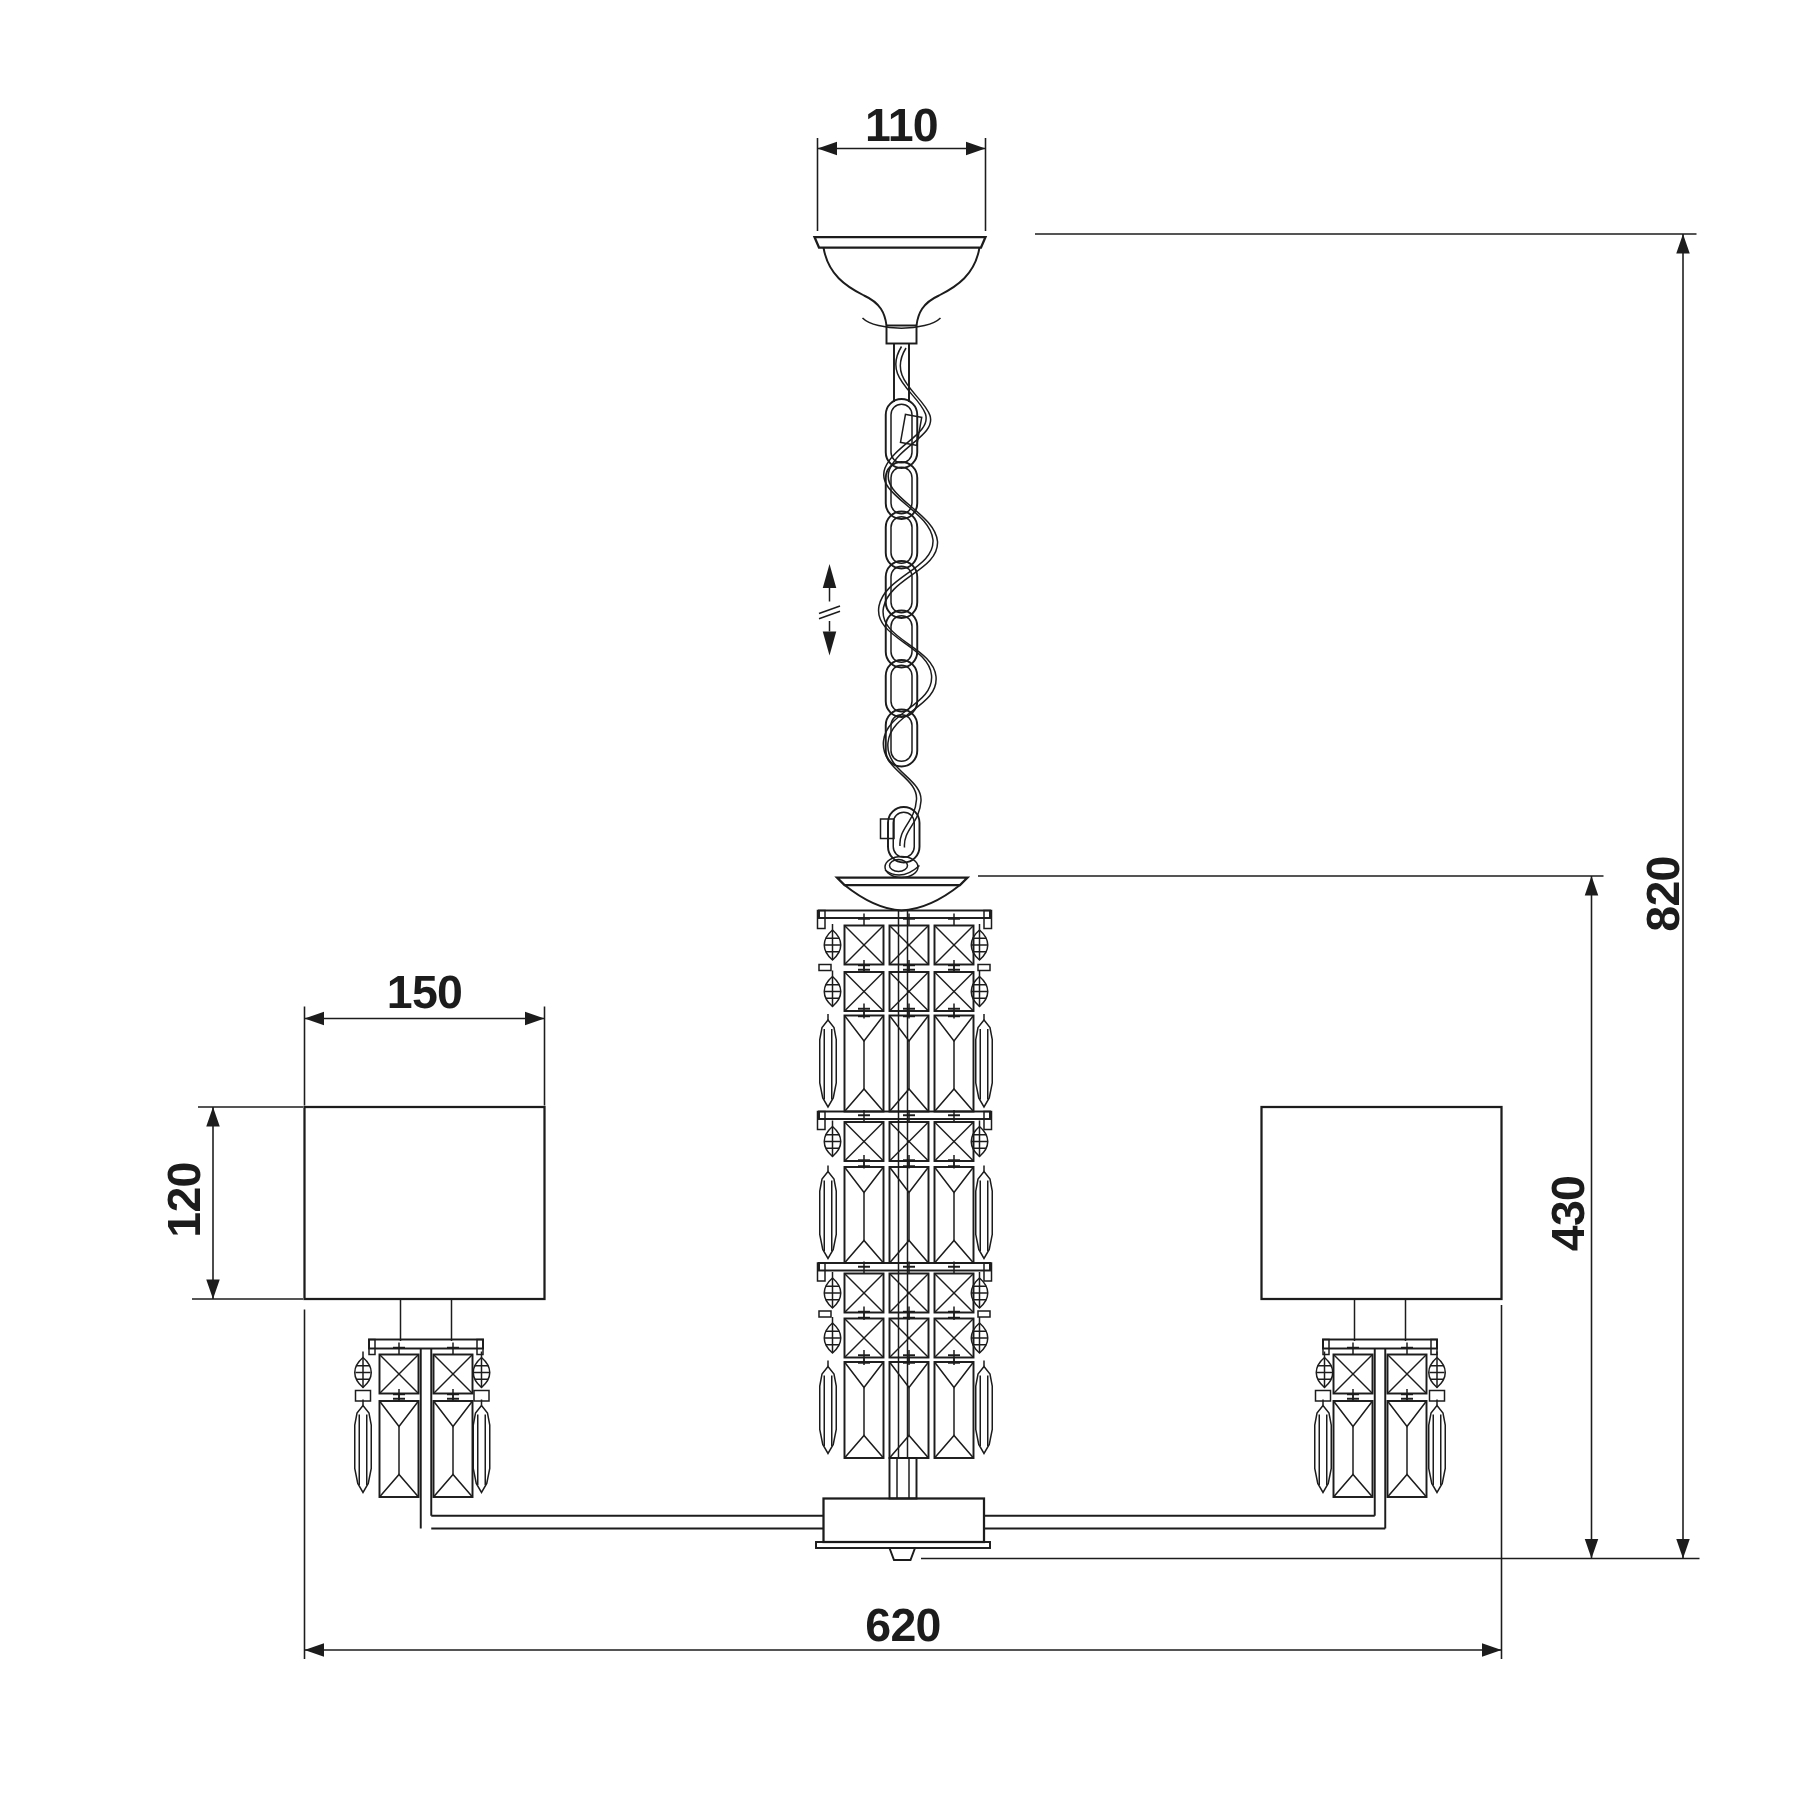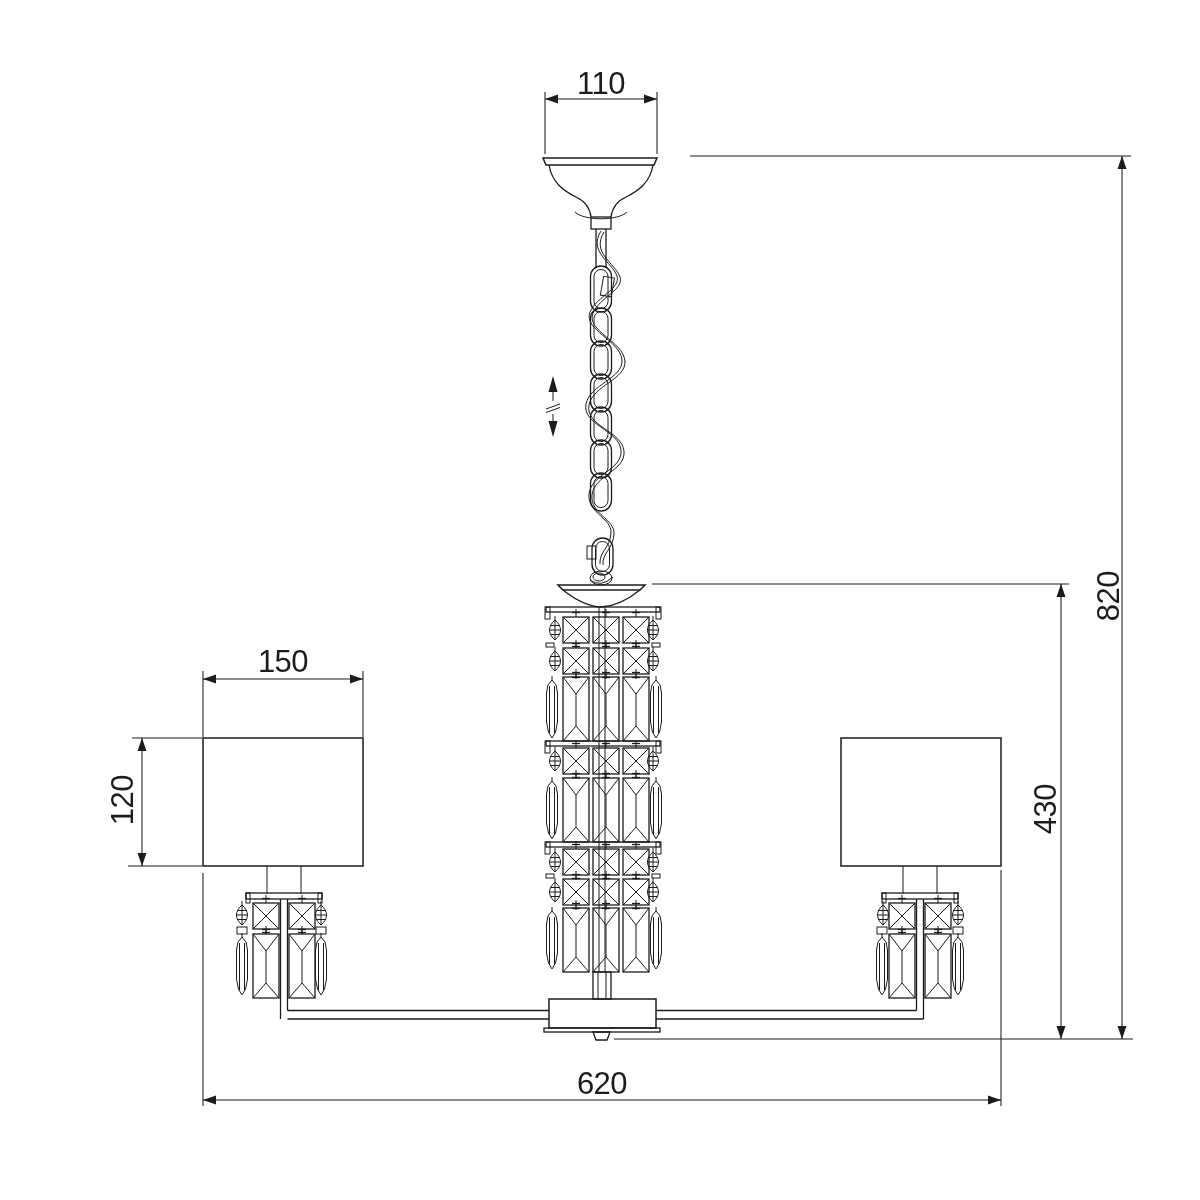--- a/index.html
+++ b/index.html
@@ -1,16 +1,16 @@
 <!DOCTYPE html>
 <html><head>
 <meta charset="utf-8">
 <style>
   html,body{margin:0;padding:0;background:#ffffff;}
-  .sheet{width:1200px;height:1200px;position:relative;background:#ffffff;overflow:hidden;}
+  .sheet{width:1200px;height:1200px;position:relative;background:#ffffff;overflow:hidden;font-weight:bold;}
   svg{display:block;}
   .ln{stroke:#1c1c1c;fill:none;stroke-width:1.3;stroke-linecap:butt;stroke-linejoin:miter;}
   .thin{stroke-width:1;}
   .med{stroke-width:1.5;}
   .dim{stroke:#1c1c1c;fill:none;stroke-width:1.05;}
   .arr{fill:#1c1c1c;stroke:none;}
   .dimtext{font-family:"Liberation Sans",sans-serif;font-size:31px;fill:#1c1c1c;letter-spacing:-0.5px;}
 </style>
 </head>
 <body>

